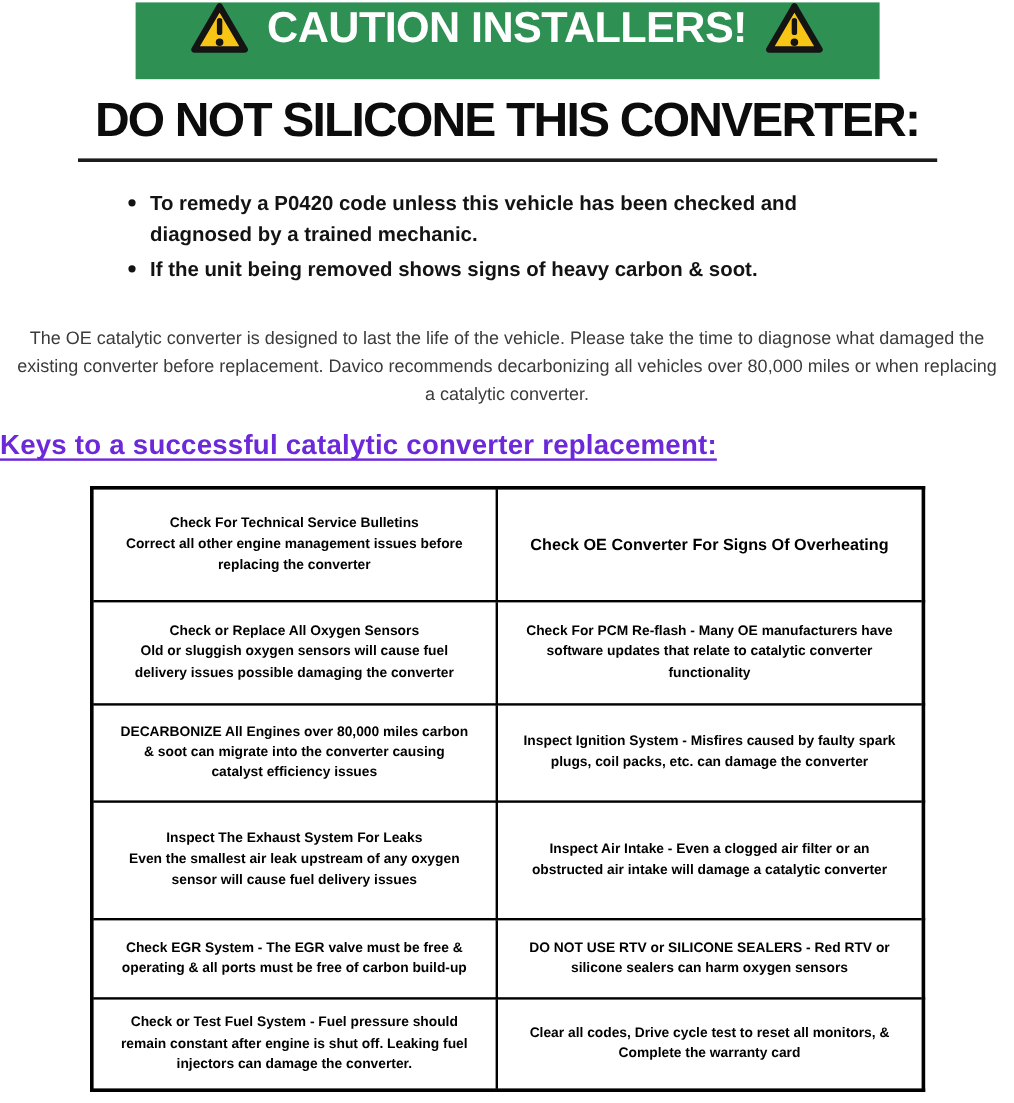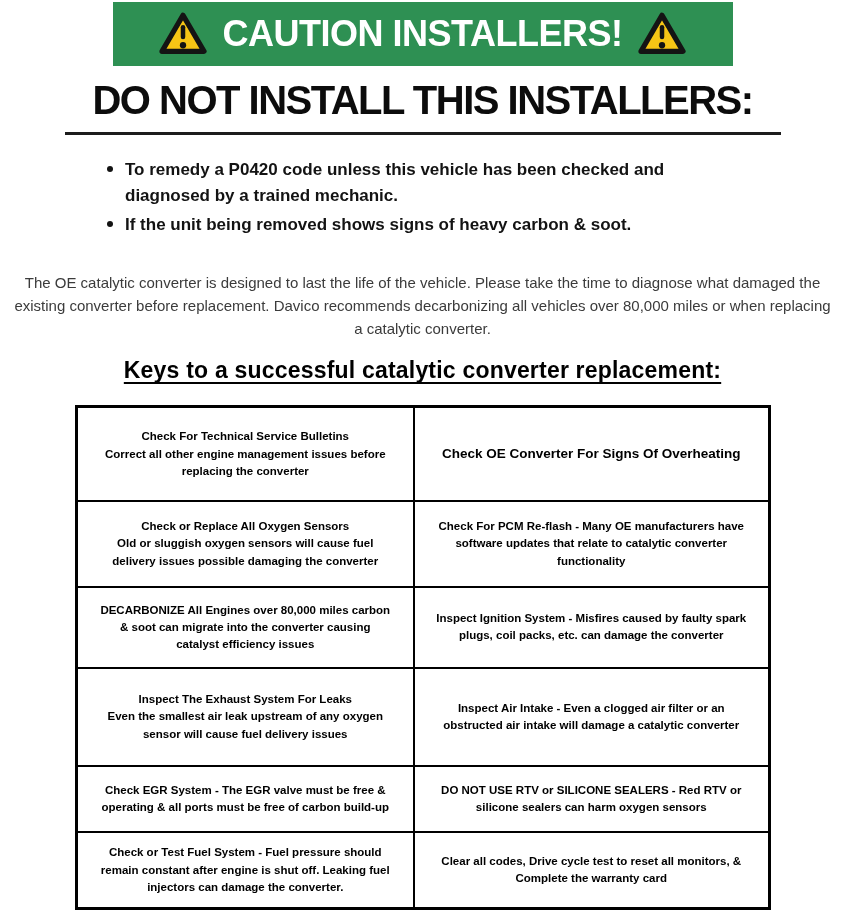--- a/index.html
+++ b/index.html
@@ -17,21 +17,20 @@
     position: relative;
   }
 
   
   .banner {
     width: 620px;
     height: 64px;
     margin: 2px auto 0;
     background: #2e9053;
     display: flex;
-    align-items: center;
     justify-content: center;
     gap: 16px;
   }
   .banner-title {
     color: #ffffff;
     font-weight: bold;
     font-size: 36px;
     letter-spacing: -0.5px;
     white-space: nowrap;
   }
@@ -88,24 +87,24 @@
     text-align: center;
     font-size: 15px;
     font-weight: normal;
     line-height: 1.52;
     color: #3b3b3b;
   }
 
   
   .keys-heading {
     margin: 17px 0 0;
-    text-align: center;
+    text-align: left;
     font-size: 23px;
     font-weight: bold;
-    color: #000000;
+    color: #6d28d9;
     text-decoration: underline;
     text-underline-offset: 4px;
     text-decoration-thickness: 2px;
     letter-spacing: 0.2px;
   }
 
   
   .tips-table {
     margin: 21px auto 0;
     border-collapse: collapse;
@@ -145,21 +144,21 @@
       <circle cx="32" cy="44" r="4.2" fill="#141414"></circle>
     </svg>
     <span class="banner-title">CAUTION INSTALLERS!</span>
     <svg class="warn-svg" viewBox="0 0 64 58" width="48" height="44" aria-hidden="true">
       <path d="M32 4 L60 52 H4 Z" fill="#f7c515" stroke="#141414" stroke-width="7" stroke-linejoin="round"></path>
       <rect x="29" y="17" width="6" height="19" rx="3" fill="#141414"></rect>
       <circle cx="32" cy="44" r="4.2" fill="#141414"></circle>
     </svg>
   </div>
 
-  <h1 class="main-heading">DO NOT INSTALL THIS INSTALLERS:</h1>
+  <h1 class="main-heading">DO NOT SILICONE THIS CONVERTER:</h1>
 
   <div class="rule"></div>
 
   <ul class="warning-list">
     <li>
       <span class="dot"></span>
       <span>To remedy a P0420 code unless this vehicle has been checked and diagnosed by a trained mechanic.</span>
     </li>
     <li>
       <span class="dot"></span>

